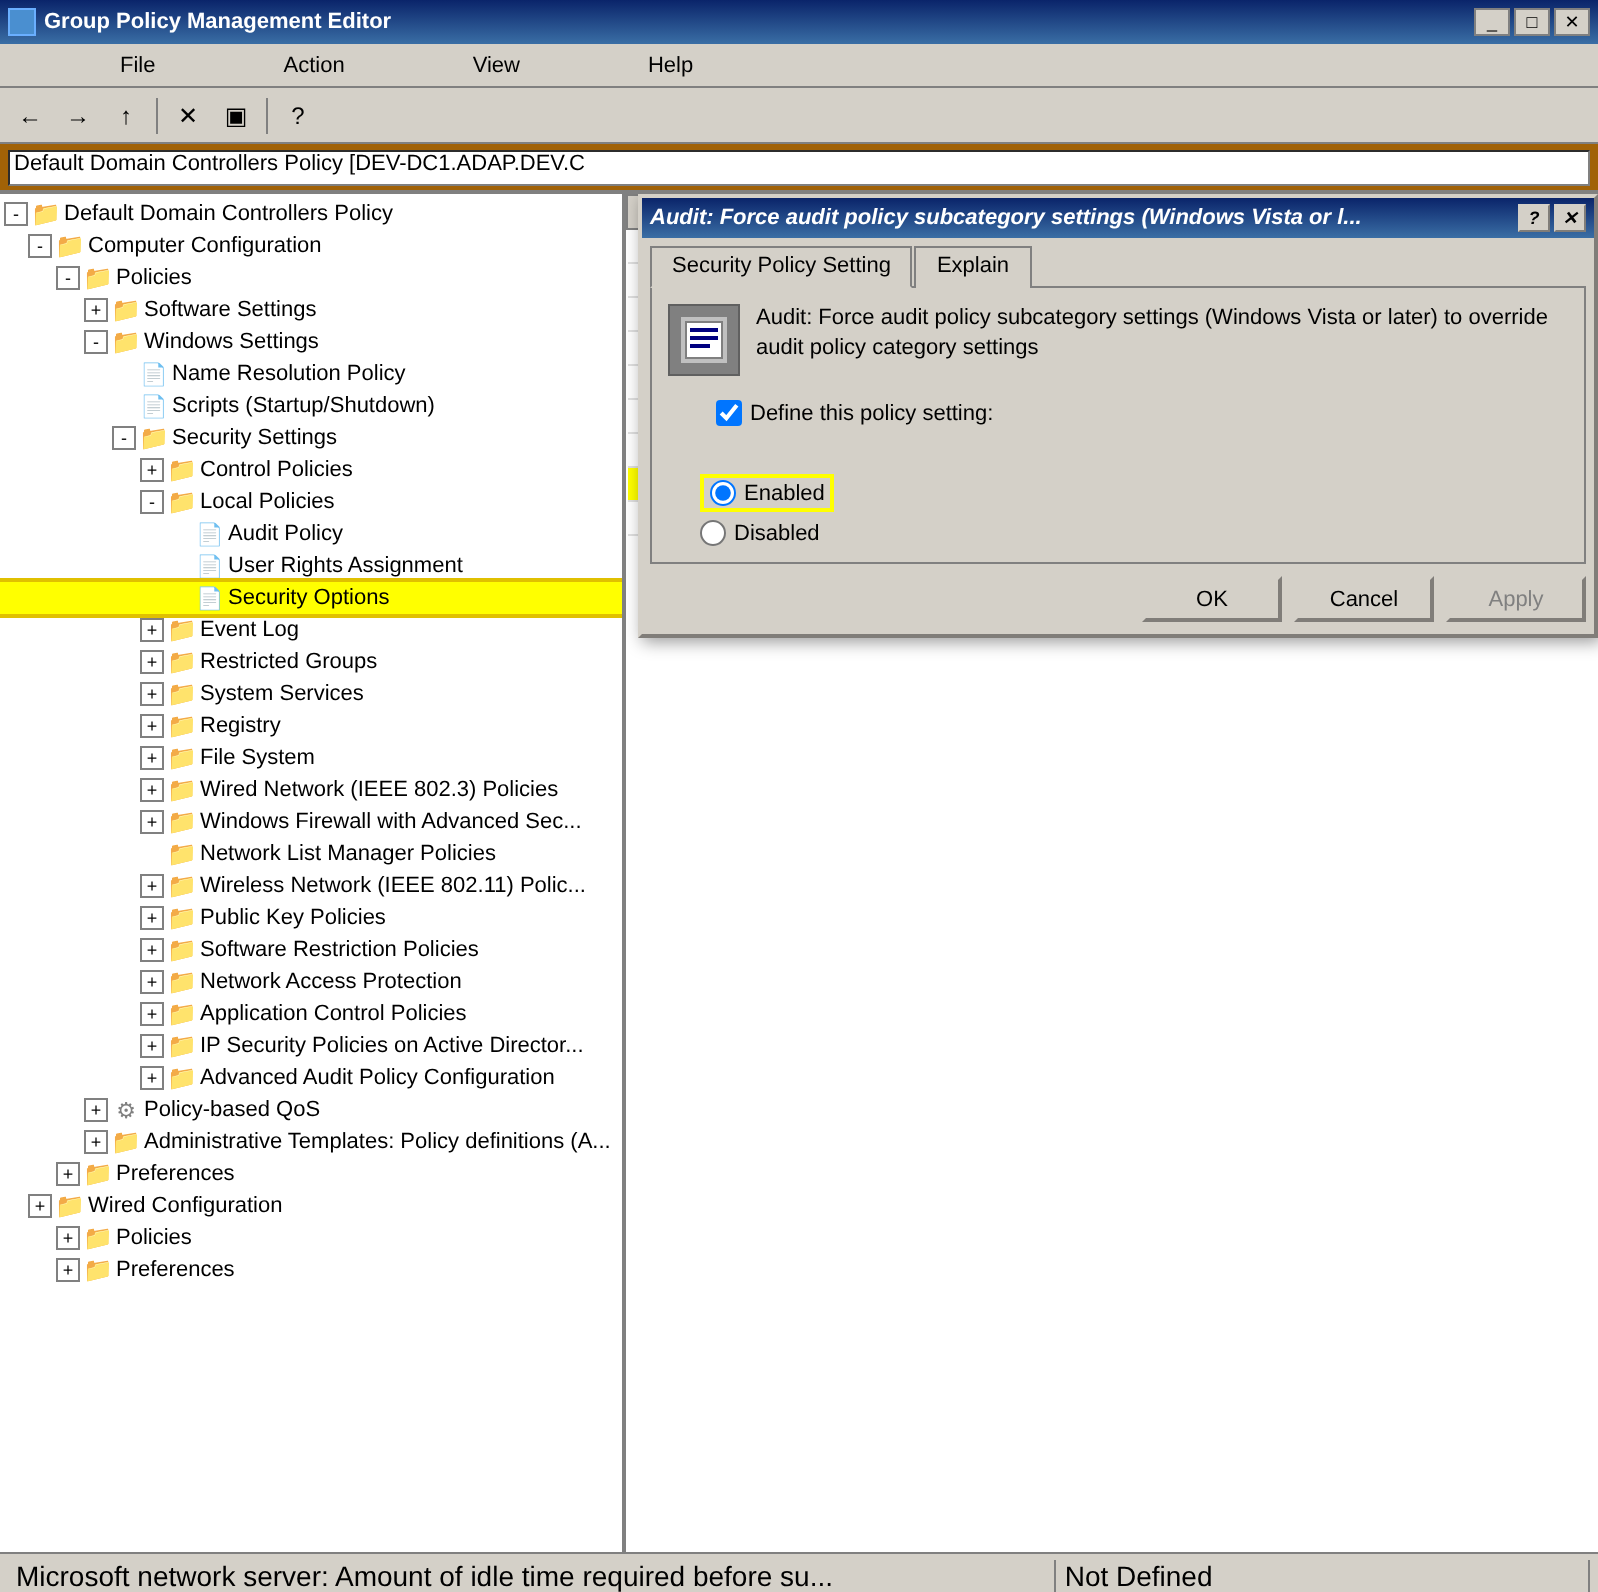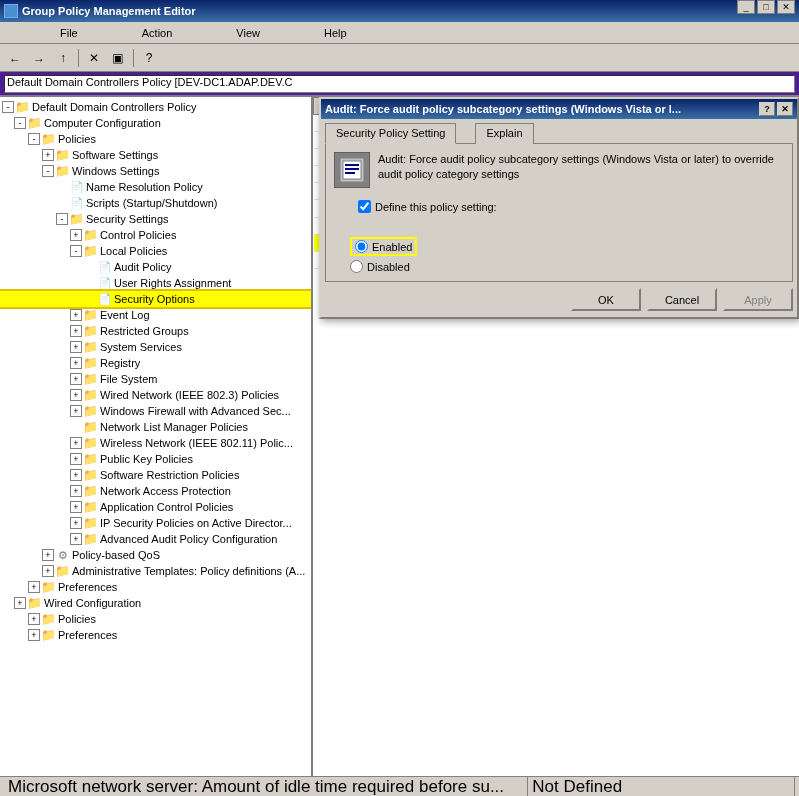--- a/index.html
+++ b/index.html
@@ -11,20 +11,21 @@
       height: 796px;
       overflow: hidden;
     }
 
     
     .title-bar {
       background: linear-gradient(to bottom, #0a246a, #3a6ea5);
       color: white;
       height: 22px;
       display: flex;
+      align-items: center;
       justify-content: space-between;
       padding: 0 4px;
       user-select: none;
       gap: 24px;
     }
     .title-bar-text {
       display: flex;
       align-items: center;
       gap: 4px;
       font-size: 11px;
@@ -88,21 +89,21 @@
       display: flex;
       align-items: center;
       justify-content: center;
       cursor: pointer;
       font-size: 12px;
     }
     .tool-separator { width: 1px; height: 18px; background: #808080; margin: 0 2px; }
 
     
     .address-bar {
-      background: #4c1d95;
+      background: #a16207;
       height: 24px;
       display: flex;
       align-items: center;
       padding: 2px 4px;
       border-bottom: 1px solid #808080;
     }
     .address-field {
       background: white;
       border: 1px inset #808080;
       height: 18px;
@@ -207,23 +208,23 @@
       margin-right: 2px;
       vertical-align: middle;
     }
 
     
     .status-bar {
       background: #d4d0c8;
       height: 20px;
       border-top: 1px solid #808080;
       display: flex;
-      align-items: flex-start;
+      align-items: flex-end;
       padding: 0 4px;
-      font-size: 17px;
+      font-size: 14px;
     }
     .status-section {
       flex: 1;
       border-right: 1px solid #808080;
       padding: 0 4px;
       overflow: hidden;
       white-space: nowrap;
       text-overflow: ellipsis;
     }
 
@@ -253,20 +254,21 @@
     .dialog-title-bar {
       background: linear-gradient(to bottom, #0a246a, #3a6ea5);
       color: white;
       height: 20px;
       display: flex;
       align-items: center;
       justify-content: space-between;
       padding: 0 4px;
       font-size: 11px;
       font-weight: bold;
+      font-style: italic;
     }
     .dialog-title-buttons {
       display: flex;
       gap: 2px;
     }
     .dialog-tb-btn {
       width: 16px;
       height: 14px;
       background: #d4d0c8;
       border: 1px outset #d4d0c8;
@@ -274,21 +276,21 @@
       align-items: center;
       justify-content: center;
       font-size: 9px;
       color: #000;
       cursor: pointer;
     }
 
     .dialog-tabs {
       display: flex;
       padding: 4px 4px 0;
-      gap: 19px;
+      gap: 1px;
     }
     .dialog-tab {
       padding: 3px 10px;
       border: 1px solid #808080;
       border-bottom: none;
       background: #d4d0c8;
       cursor: pointer;
       font-size: 11px;
       margin-bottom: -1px;
     }

